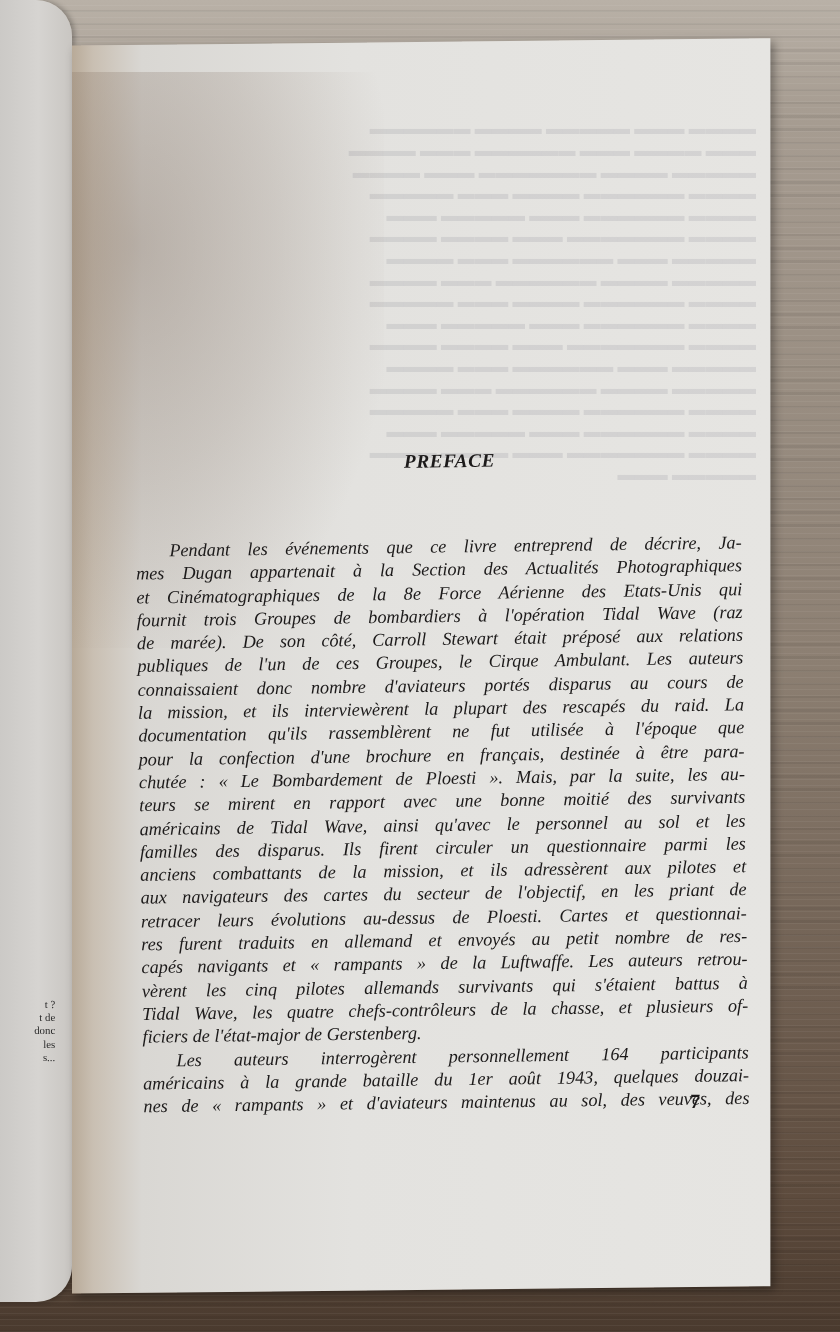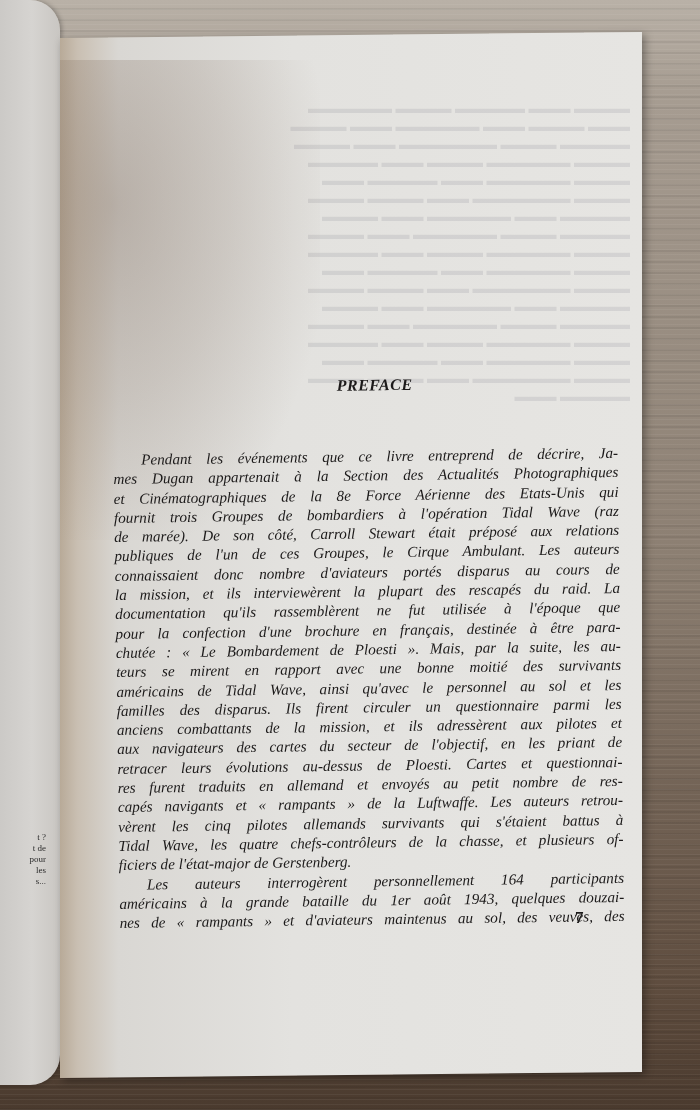--- a/index.html
+++ b/index.html
@@ -128,21 +128,21 @@
   </style>
 </head>
 <body>
 
 <div class="wood-grain"></div>
 
 <div class="left-page">
   <div class="left-page-fragment">
     <span>t ?</span>
     <span>t de</span>
-    <span>pour</span>
+    <span>donc</span>
     <span>les</span>
     <span>s...</span>
   </div>
 </div>
 
 <div class="right-page"></div>
 <div class="shadow-overlay"></div>
 
 <div class="bleed">
   ▬▬▬▬ ▬▬▬ ▬▬▬▬▬ ▬▬▬▬ ▬▬▬▬▬▬ ▬▬▬ ▬▬▬▬ ▬▬▬ ▬▬▬▬▬▬ ▬▬▬ ▬▬▬▬ ▬▬▬▬▬ ▬▬▬▬ ▬▬▬▬▬▬▬ ▬▬▬ ▬▬▬▬ ▬▬▬▬ ▬▬▬▬▬▬ ▬▬▬▬ ▬▬▬ ▬▬▬▬▬ ▬▬▬▬ ▬▬▬▬▬▬ ▬▬▬ ▬▬▬▬▬ ▬▬▬ ▬▬▬▬ ▬▬▬▬▬▬▬ ▬▬▬ ▬▬▬▬ ▬▬▬▬ ▬▬▬▬▬ ▬▬▬ ▬▬▬▬▬▬ ▬▬▬ ▬▬▬▬ ▬▬▬▬▬ ▬▬▬▬ ▬▬▬▬▬▬ ▬▬▬ ▬▬▬▬ ▬▬▬▬ ▬▬▬▬▬▬ ▬▬▬▬ ▬▬▬ ▬▬▬▬▬ ▬▬▬▬ ▬▬▬▬▬▬ ▬▬▬ ▬▬▬▬▬ ▬▬▬ ▬▬▬▬ ▬▬▬▬▬▬▬ ▬▬▬ ▬▬▬▬ ▬▬▬▬ ▬▬▬▬▬ ▬▬▬ ▬▬▬▬▬▬ ▬▬▬ ▬▬▬▬ ▬▬▬▬▬ ▬▬▬▬ ▬▬▬▬▬▬ ▬▬▬ ▬▬▬▬ ▬▬▬▬ ▬▬▬▬▬▬ ▬▬▬▬ ▬▬▬ ▬▬▬▬▬ ▬▬▬▬ ▬▬▬▬▬▬ ▬▬▬ ▬▬▬▬▬ ▬▬▬ ▬▬▬▬ ▬▬▬▬▬▬▬ ▬▬▬ ▬▬▬▬ ▬▬▬▬ ▬▬▬▬▬ ▬▬▬

